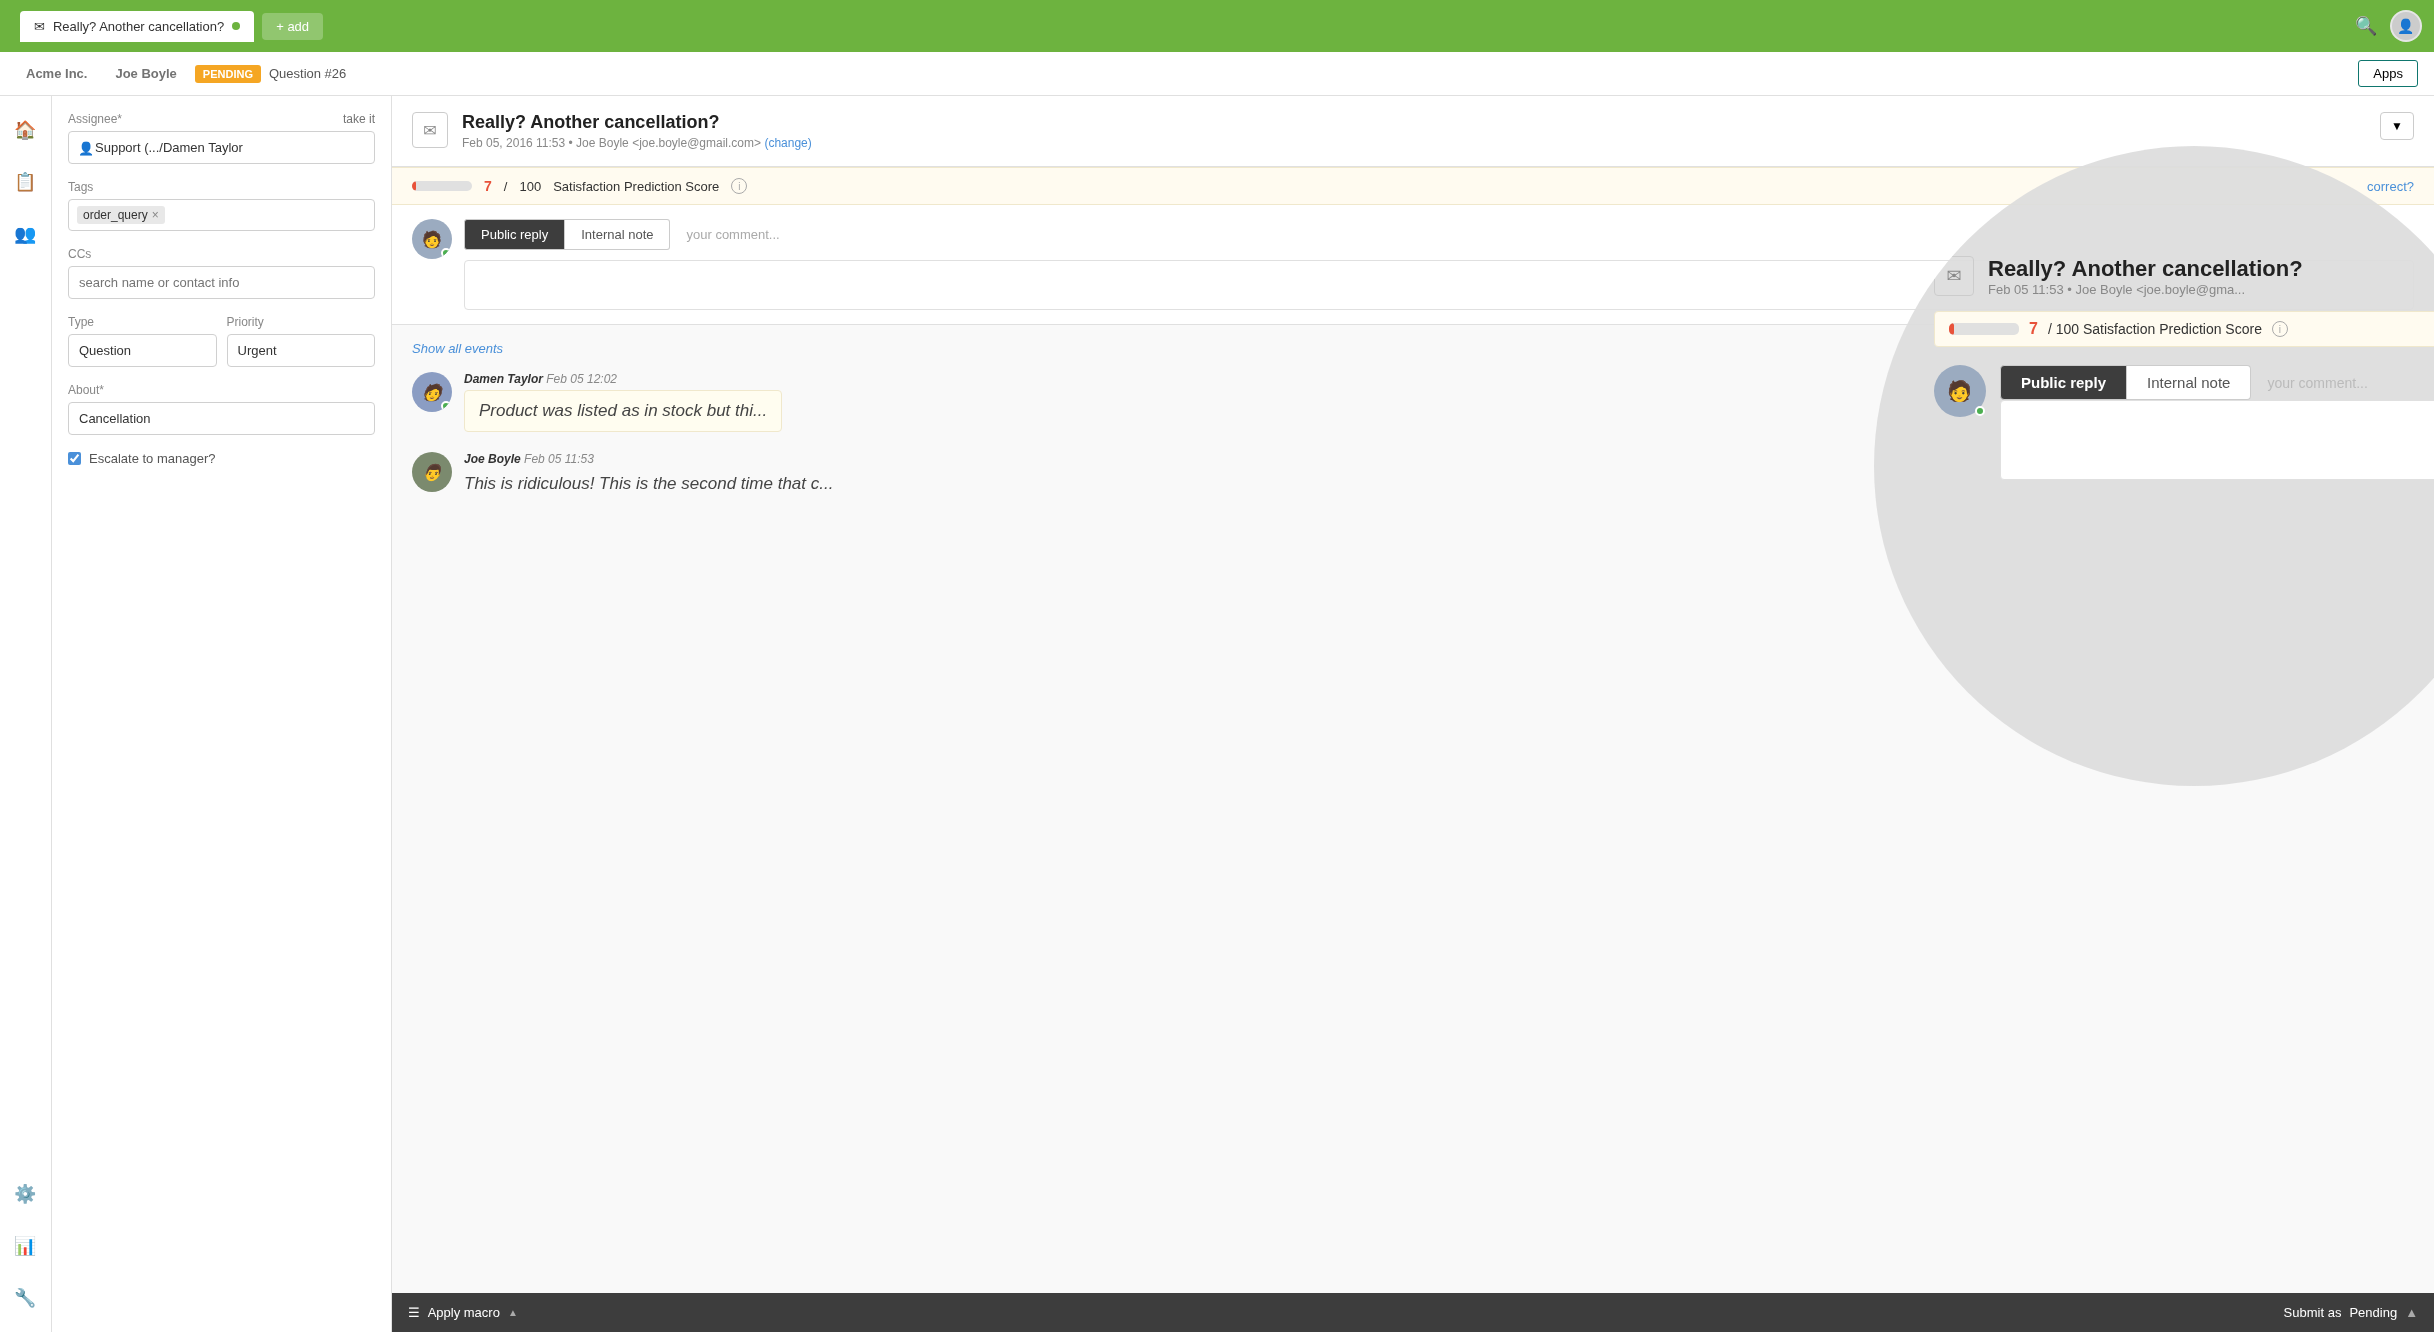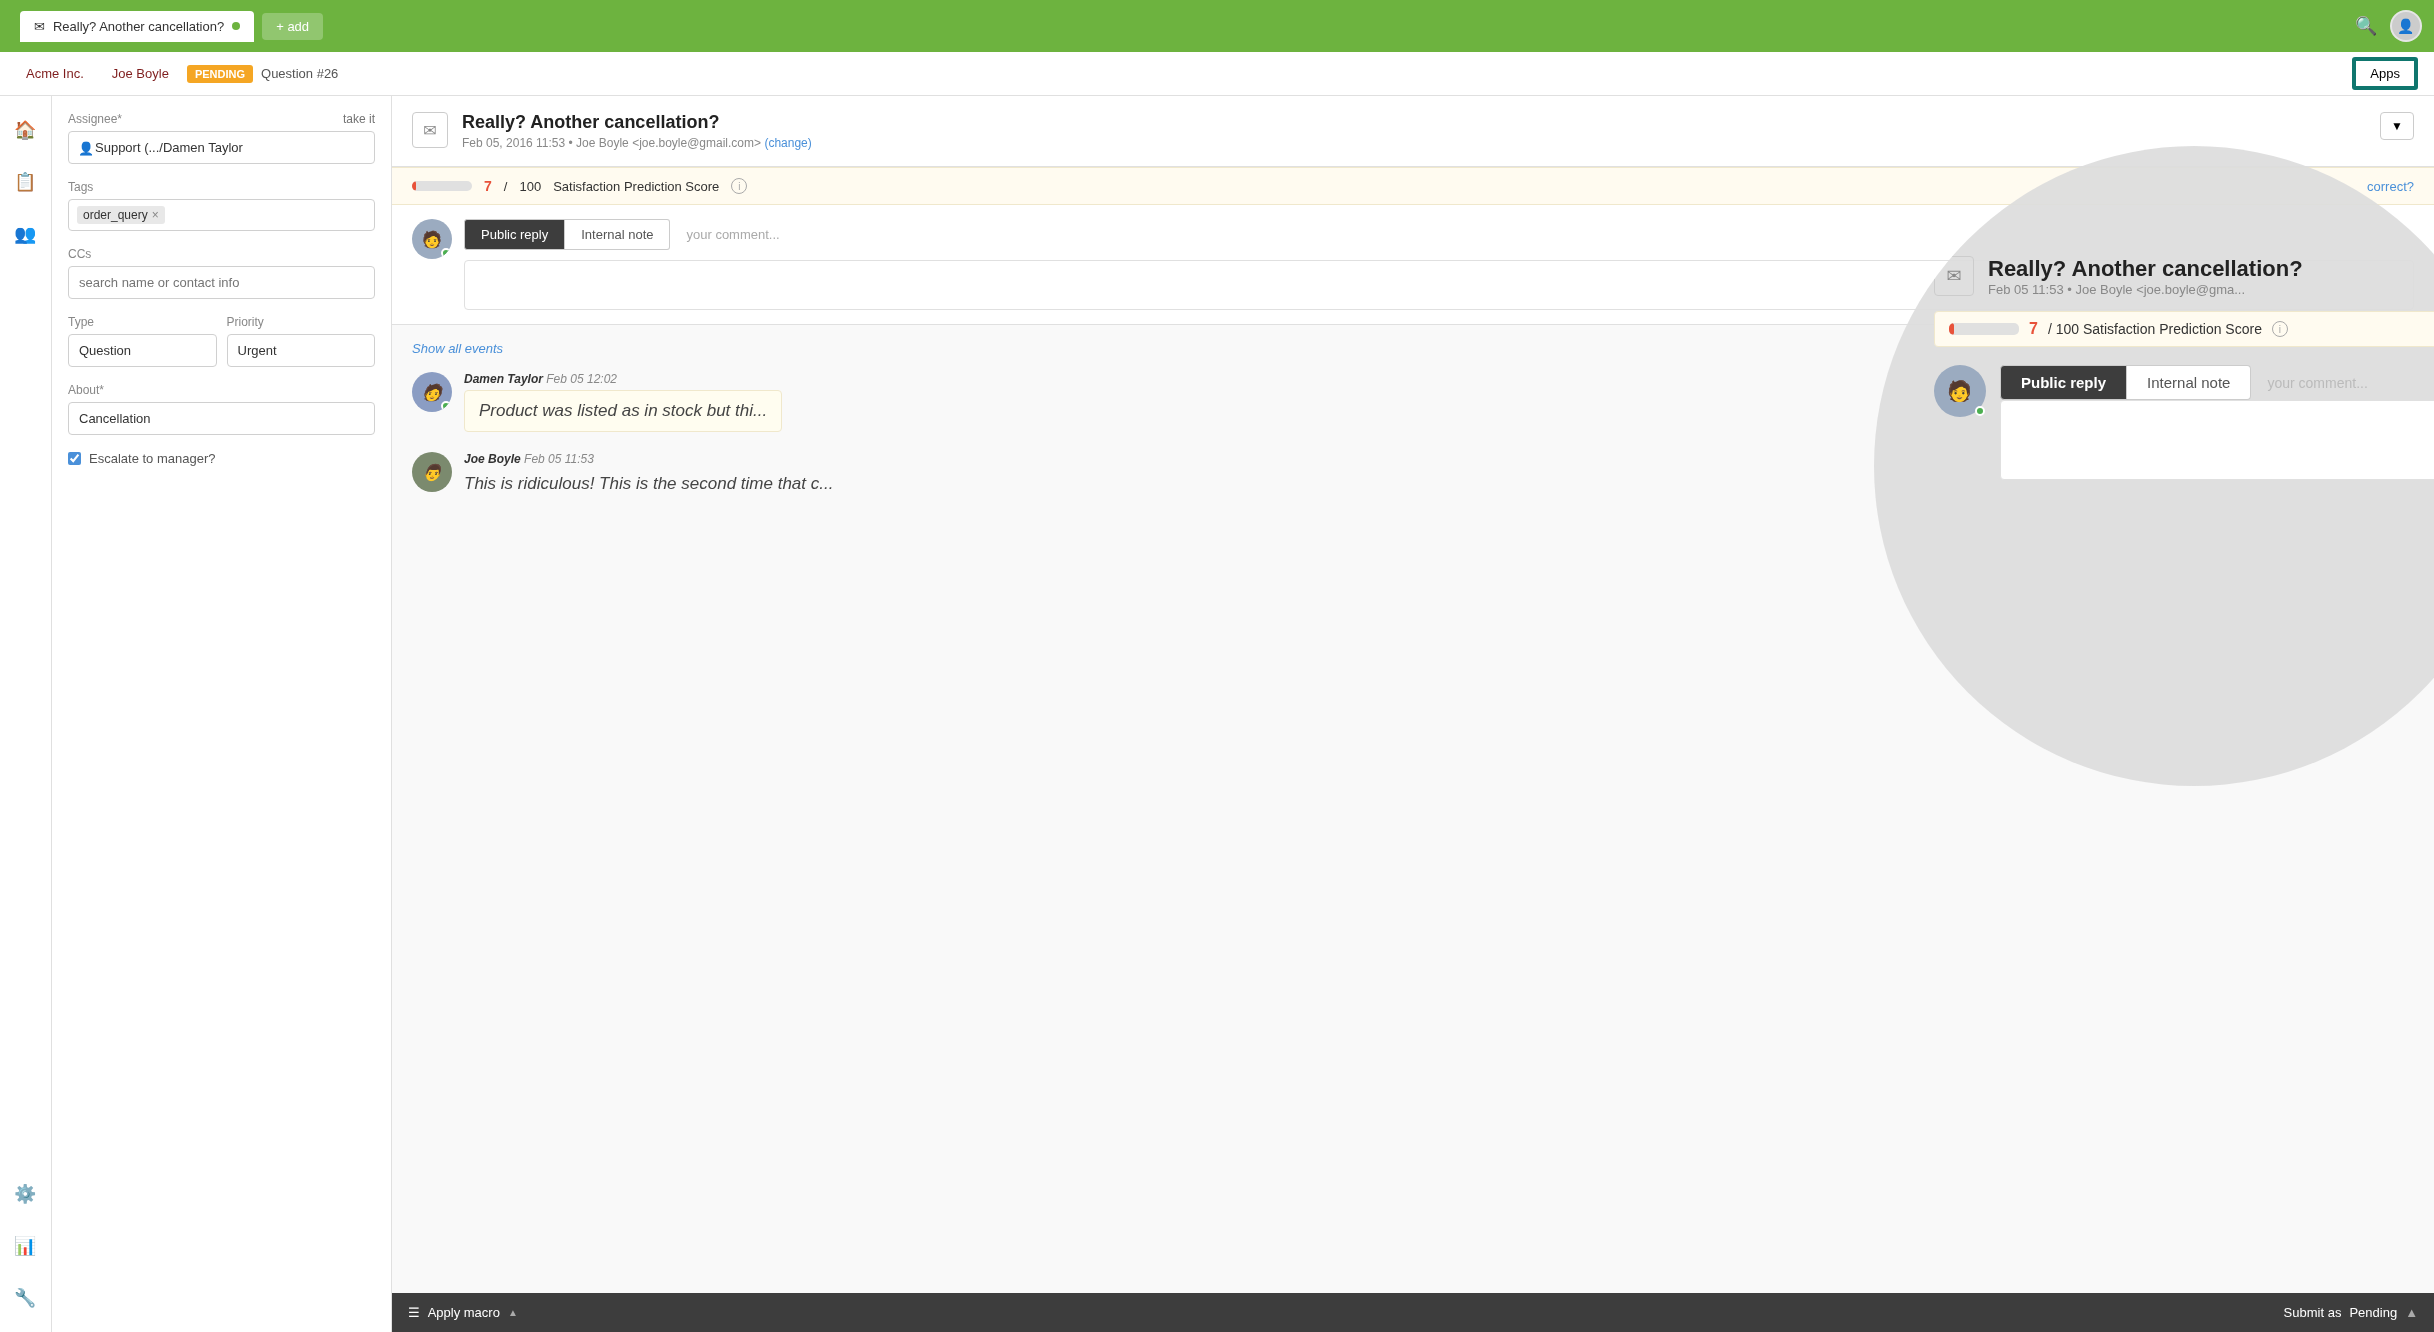--- a/index.html
+++ b/index.html
@@ -70,42 +70,43 @@
     .sub-header {
       background: white;
       border-bottom: 1px solid #e0e0e0;
       height: 44px;
       display: flex;
       align-items: center;
       padding: 0 16px;
       gap: 8px;
     }
     .breadcrumb-link {
-      color: #7f1d1d;
+      color: #737373;
       font-size: 13px;
       padding: 4px 10px;
       border-radius: 3px;
       cursor: pointer;
+      font-weight: bold;
     }
     .pending-badge {
       background: #f5a623;
       color: white;
       font-size: 11px;
       font-weight: bold;
       padding: 3px 8px;
       border-radius: 3px;
     }
     .question-link {
       color: #555;
       font-size: 13px;
       cursor: pointer;
     }
     .apps-btn {
       margin-left: auto;
-      border: 4px solid #0f766e;
+      border: 1px solid #0f766e;
       background: white;
       border-radius: 3px;
       padding: 5px 14px;
       font-size: 13px;
       cursor: pointer;
     }
 
     
     .main-layout {
       display: flex;

